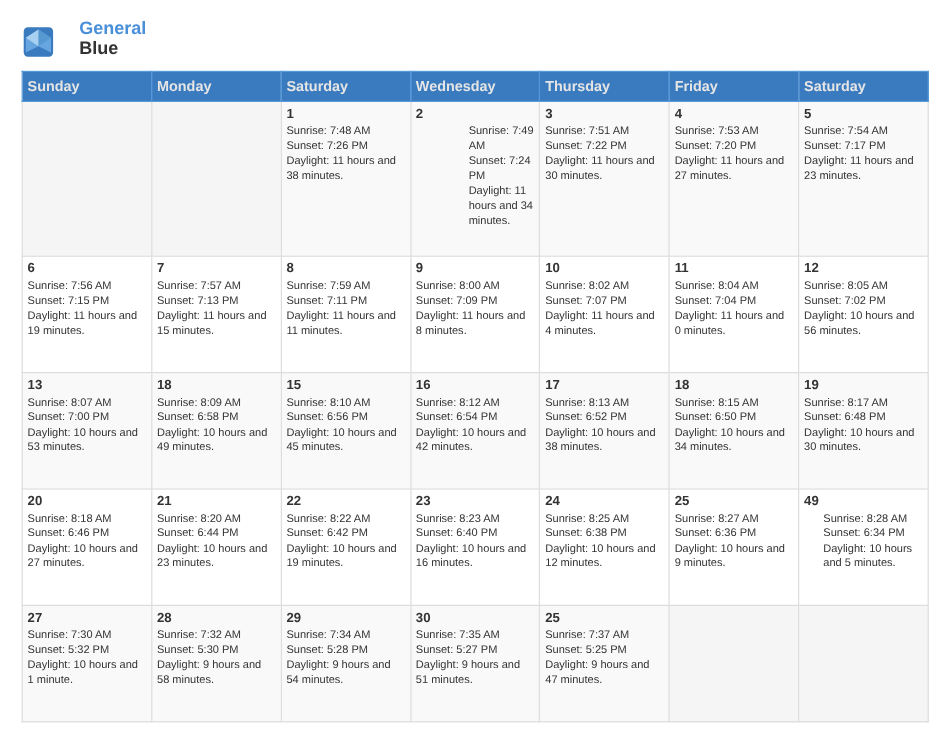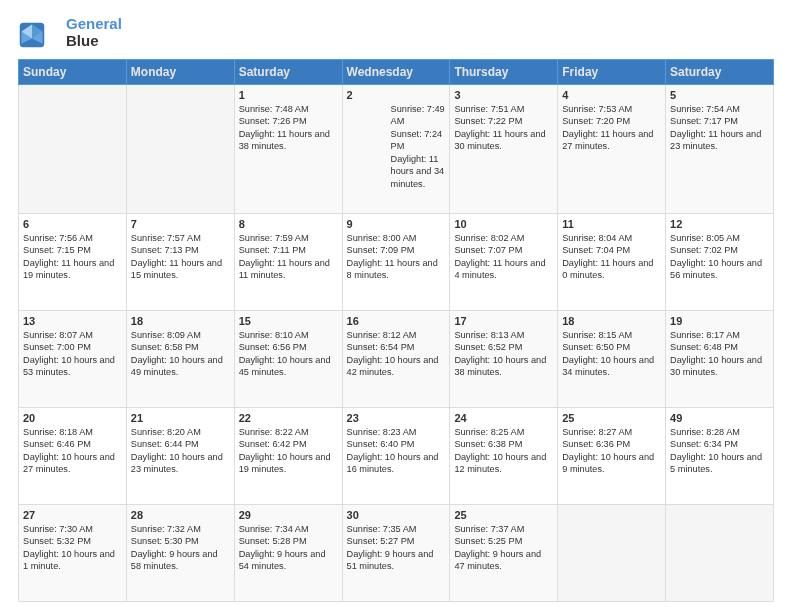--- a/index.html
+++ b/index.html
@@ -291,21 +291,21 @@
 Daylight: 10 hours and 12 minutes.</div>
           </td>
           <td>
             <span class="day-number">25</span>
             <div class="day-info" style="white-space: pre-line;">Sunrise: 8:27 AM
 Sunset: 6:36 PM
 Daylight: 10 hours and 9 minutes.</div>
           </td>
           <td>
             <span class="day-number">49</span>
-            <div class="day-info" style="white-space: pre-line;">Sunrise: 8:28 AM
+            <div class="day-info" style="white-space: pre-line; margin-left: 16px;">Sunrise: 8:28 AM
 Sunset: 6:34 PM
 Daylight: 10 hours and 5 minutes.</div>
           </td>
         </tr>
         <tr>
           <td>
             <span class="day-number">27</span>
             <div class="day-info" style="white-space: pre-line;">Sunrise: 7:30 AM
 Sunset: 5:32 PM
 Daylight: 10 hours and 1 minute.</div>

